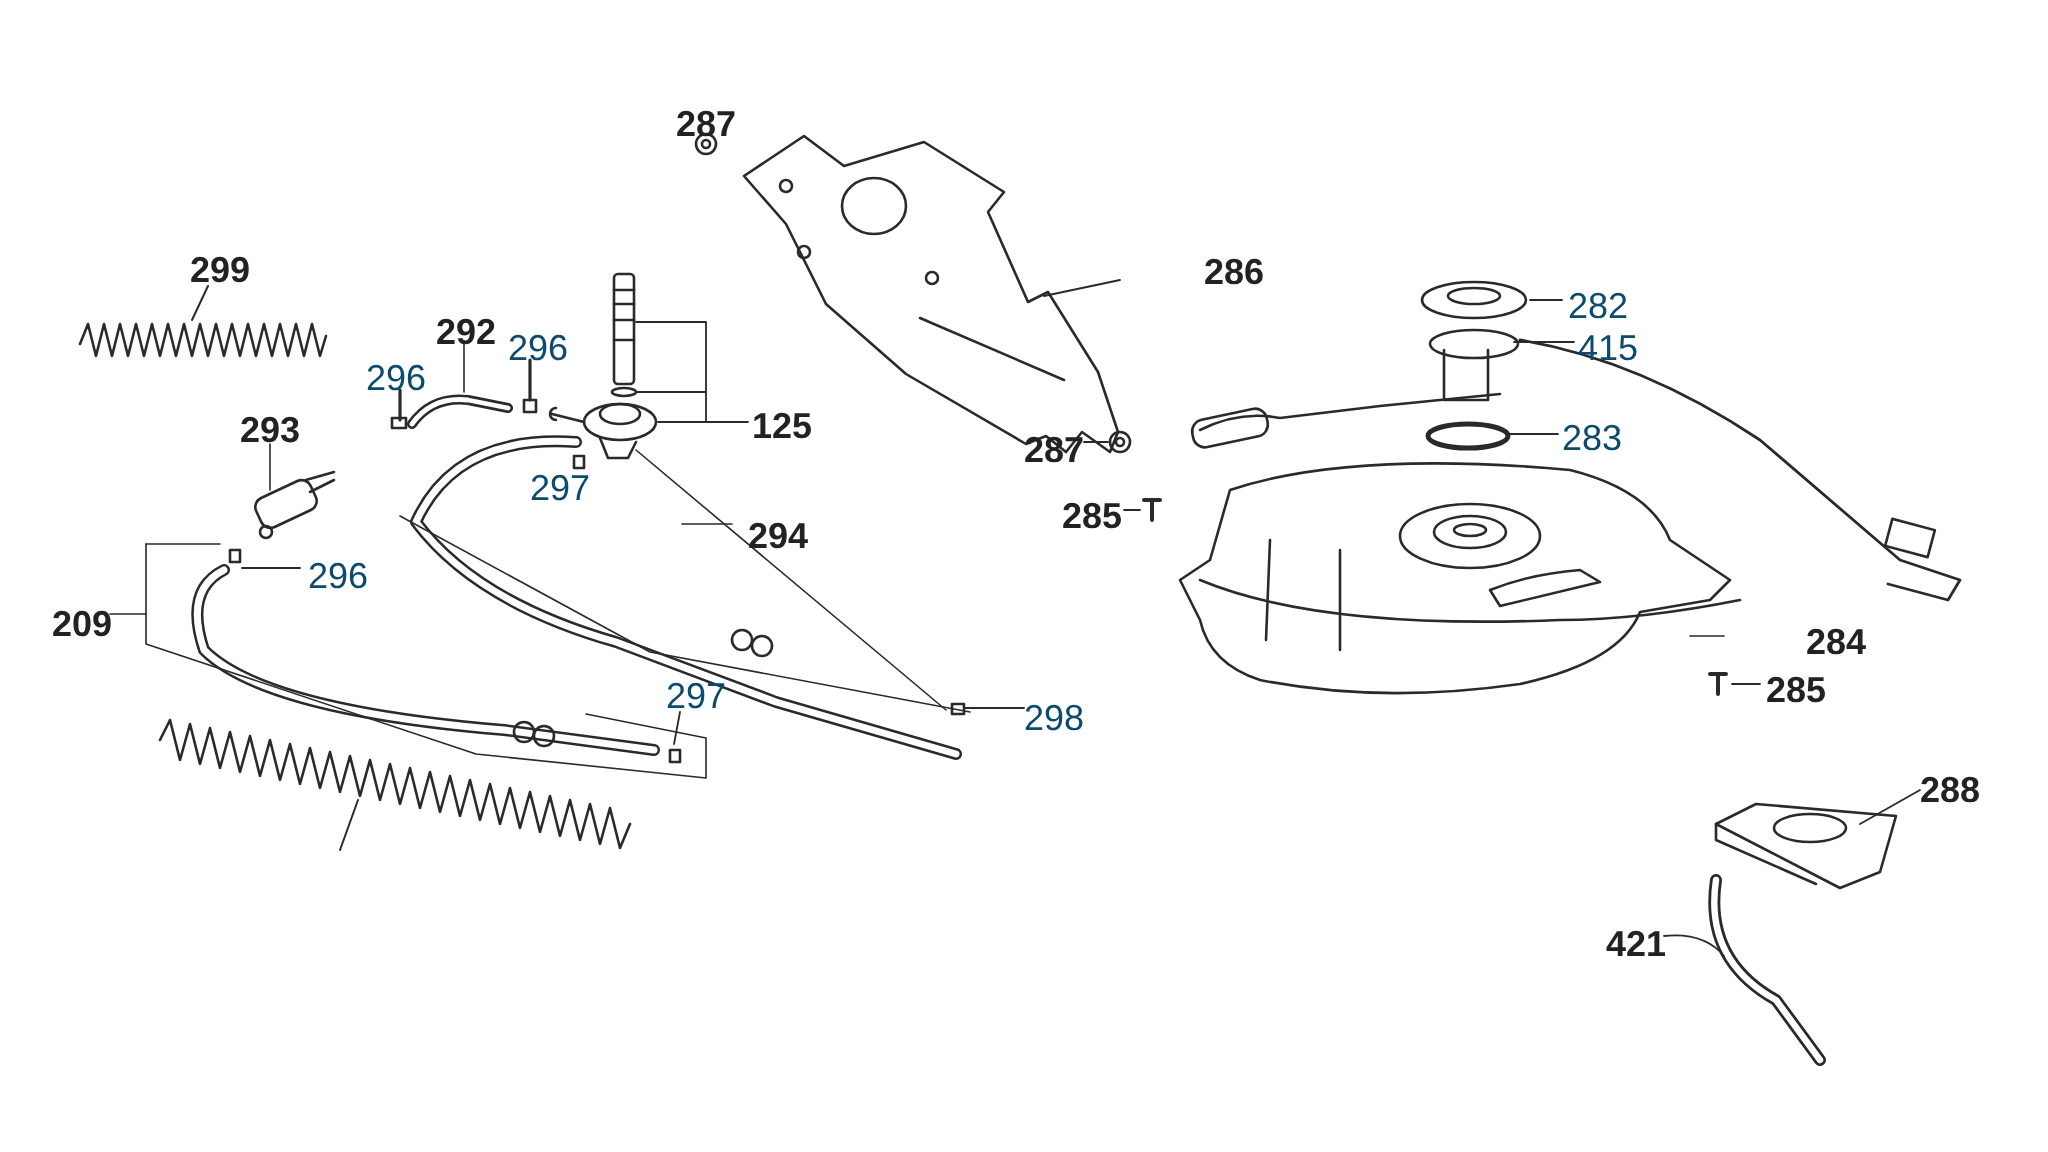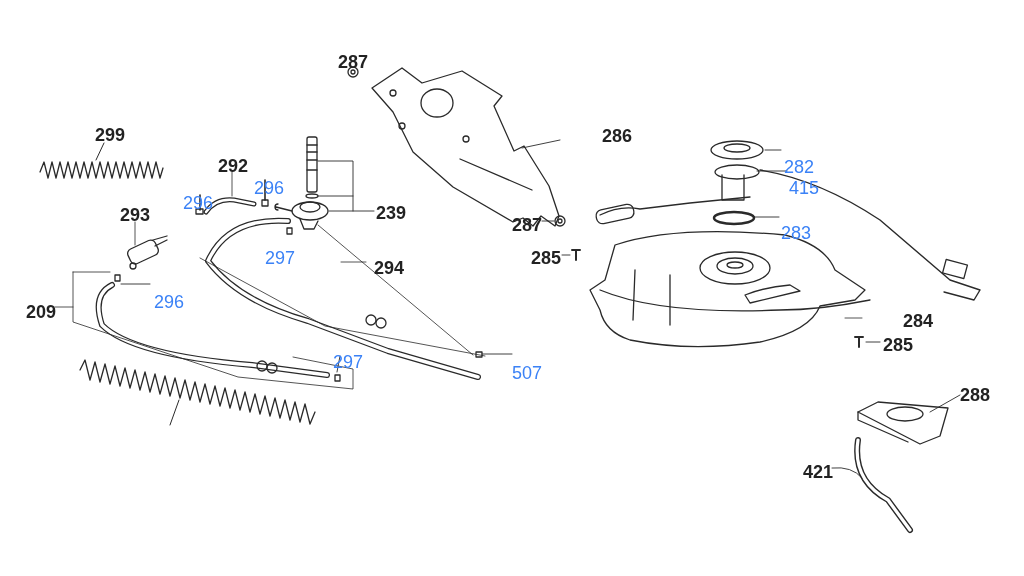--- a/index.html
+++ b/index.html
@@ -2,21 +2,21 @@
 <html><head>
 <meta charset="utf-8">
 <style>
   html, body { margin: 0; padding: 0; background: #ffffff; }
   body { width: 1024px; height: 576px; position: relative; overflow: hidden;
          font-family: "Liberation Sans", sans-serif; }
   .stage { position: absolute; left: 0; top: 0; width: 1024px; height: 576px; background: #fff; }
   svg.drawing { position: absolute; left: 0; top: 0; }
   .callout { position: absolute; font-size: 18px; color: #222; line-height: 1; white-space: nowrap; }
   .callout.bold { font-weight: bold; }
-  .callout.light { color: #3b82f6; margin-top: 14px; }
+  .callout.light { color: #0c4a6e; }
 </style>
 </head>
 <body>
 
 <div class="stage">
 
 <svg class="drawing" width="1024" height="576" viewBox="0 0 1024 576" fill="none" stroke="#2a2a2a" stroke-width="1.3" stroke-linecap="round" stroke-linejoin="round">
 
   <g>
     <path d="M40 172 l4 -10 l4 16 l4 -16 l4 16 l4 -16 l4 16 l4 -16 l4 16 l4 -16 l4 16 l4 -16 l4 16 l4 -16 l4 16 l4 -16 l4 16 l4 -16 l4 16 l4 -16 l4 16 l4 -16 l4 16 l4 -16 l4 16 l4 -16 l4 16 l4 -16 l4 16 l4 -16 l4 16 l3 -10"></path>
@@ -160,24 +160,24 @@
 <span class="callout bold" style="left:95px;top:126px;">299</span>
 <span class="callout bold" style="left:218px;top:157px;">292</span>
 <span class="callout light" style="left:183px;top:180px;">296</span>
 <span class="callout light" style="left:254px;top:165px;">296</span>
 <span class="callout bold" style="left:120px;top:206px;">293</span>
 <span class="callout light" style="left:154px;top:279px;">296</span>
 <span class="callout bold" style="left:26px;top:303px;">209</span>
 <span class="callout light" style="left:333px;top:339px;">297</span>
 <span class="callout bold" style="left:152px;top:430px;"></span>
 <span class="callout bold" style="left:338px;top:53px;">287</span>
-<span class="callout bold" style="left:376px;top:204px;">239</span>
+<span class="callout bold" style="left:376px;top:204px;">125</span>
 <span class="callout light" style="left:265px;top:235px;">297</span>
 <span class="callout bold" style="left:374px;top:259px;">294</span>
-<span class="callout light" style="left:512px;top:350px;">507</span>
+<span class="callout light" style="left:512px;top:350px;">298</span>
 <span class="callout bold" style="left:559px;top:127px;margin-left:43px;">286</span>
 <span class="callout bold" style="left:512px;top:216px;">287</span>
 <span class="callout bold" style="left:531px;top:249px;">285</span>
 <span class="callout light" style="left:784px;top:144px;">282</span>
 <span class="callout light" style="left:789px;top:165px;">415</span>
 <span class="callout light" style="left:781px;top:210px;">283</span>
 <span class="callout bold" style="left:903px;top:312px;">284</span>
 <span class="callout bold" style="left:883px;top:336px;">285</span>
 <span class="callout bold" style="left:960px;top:386px;">288</span>
 <span class="callout bold" style="left:803px;top:463px;">421</span>

